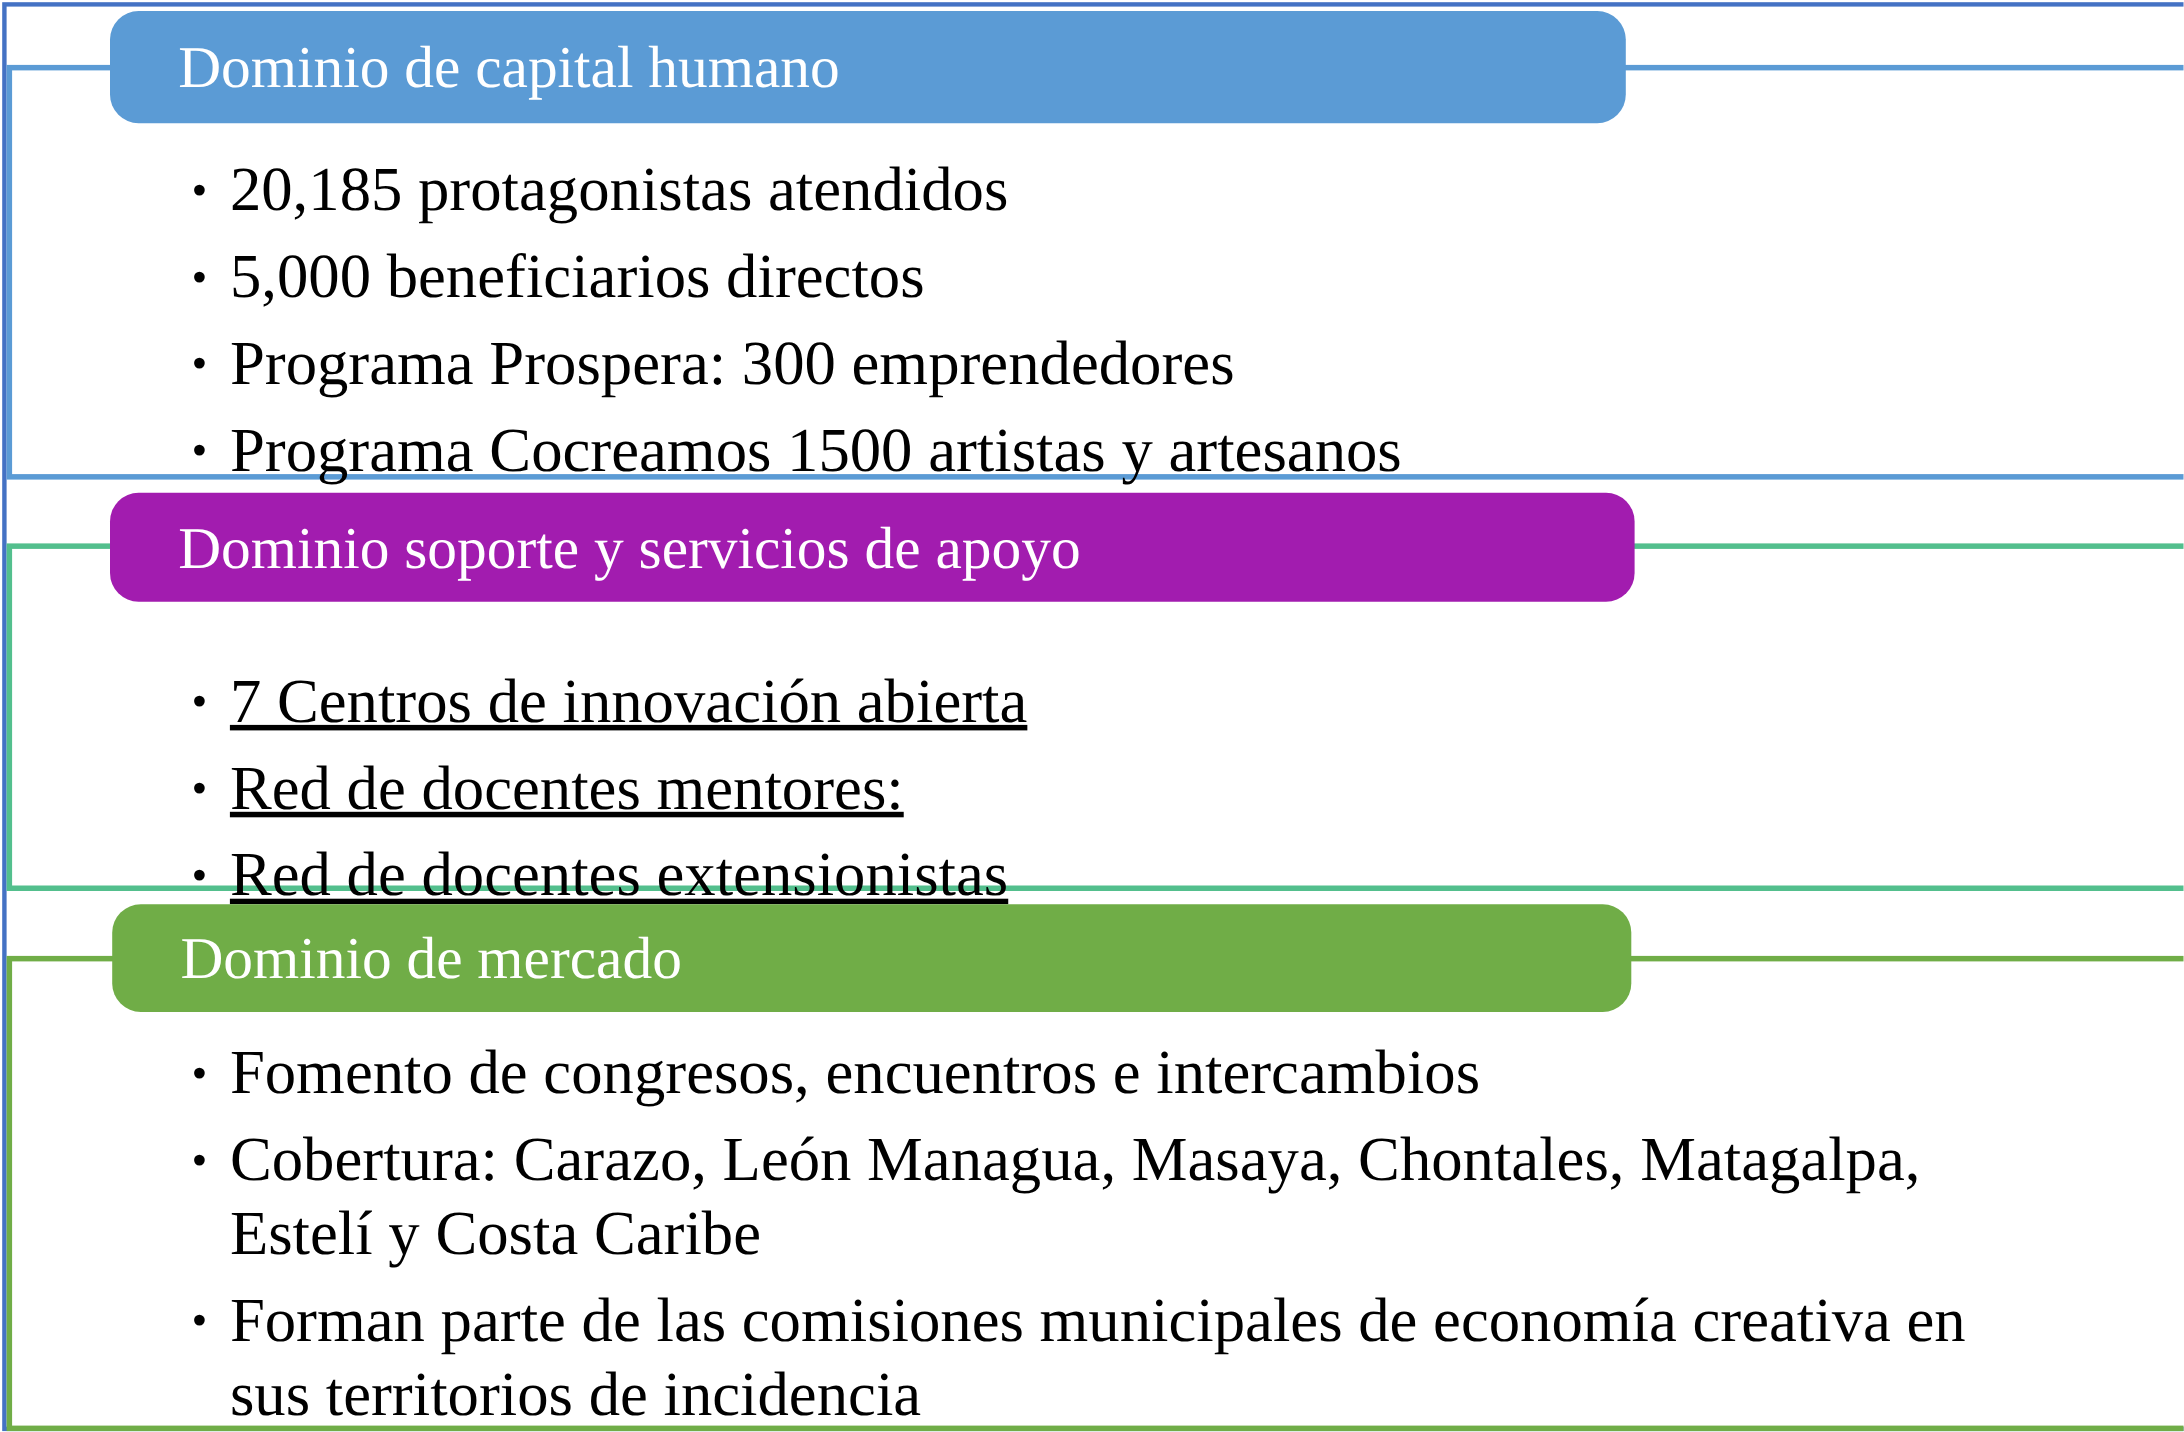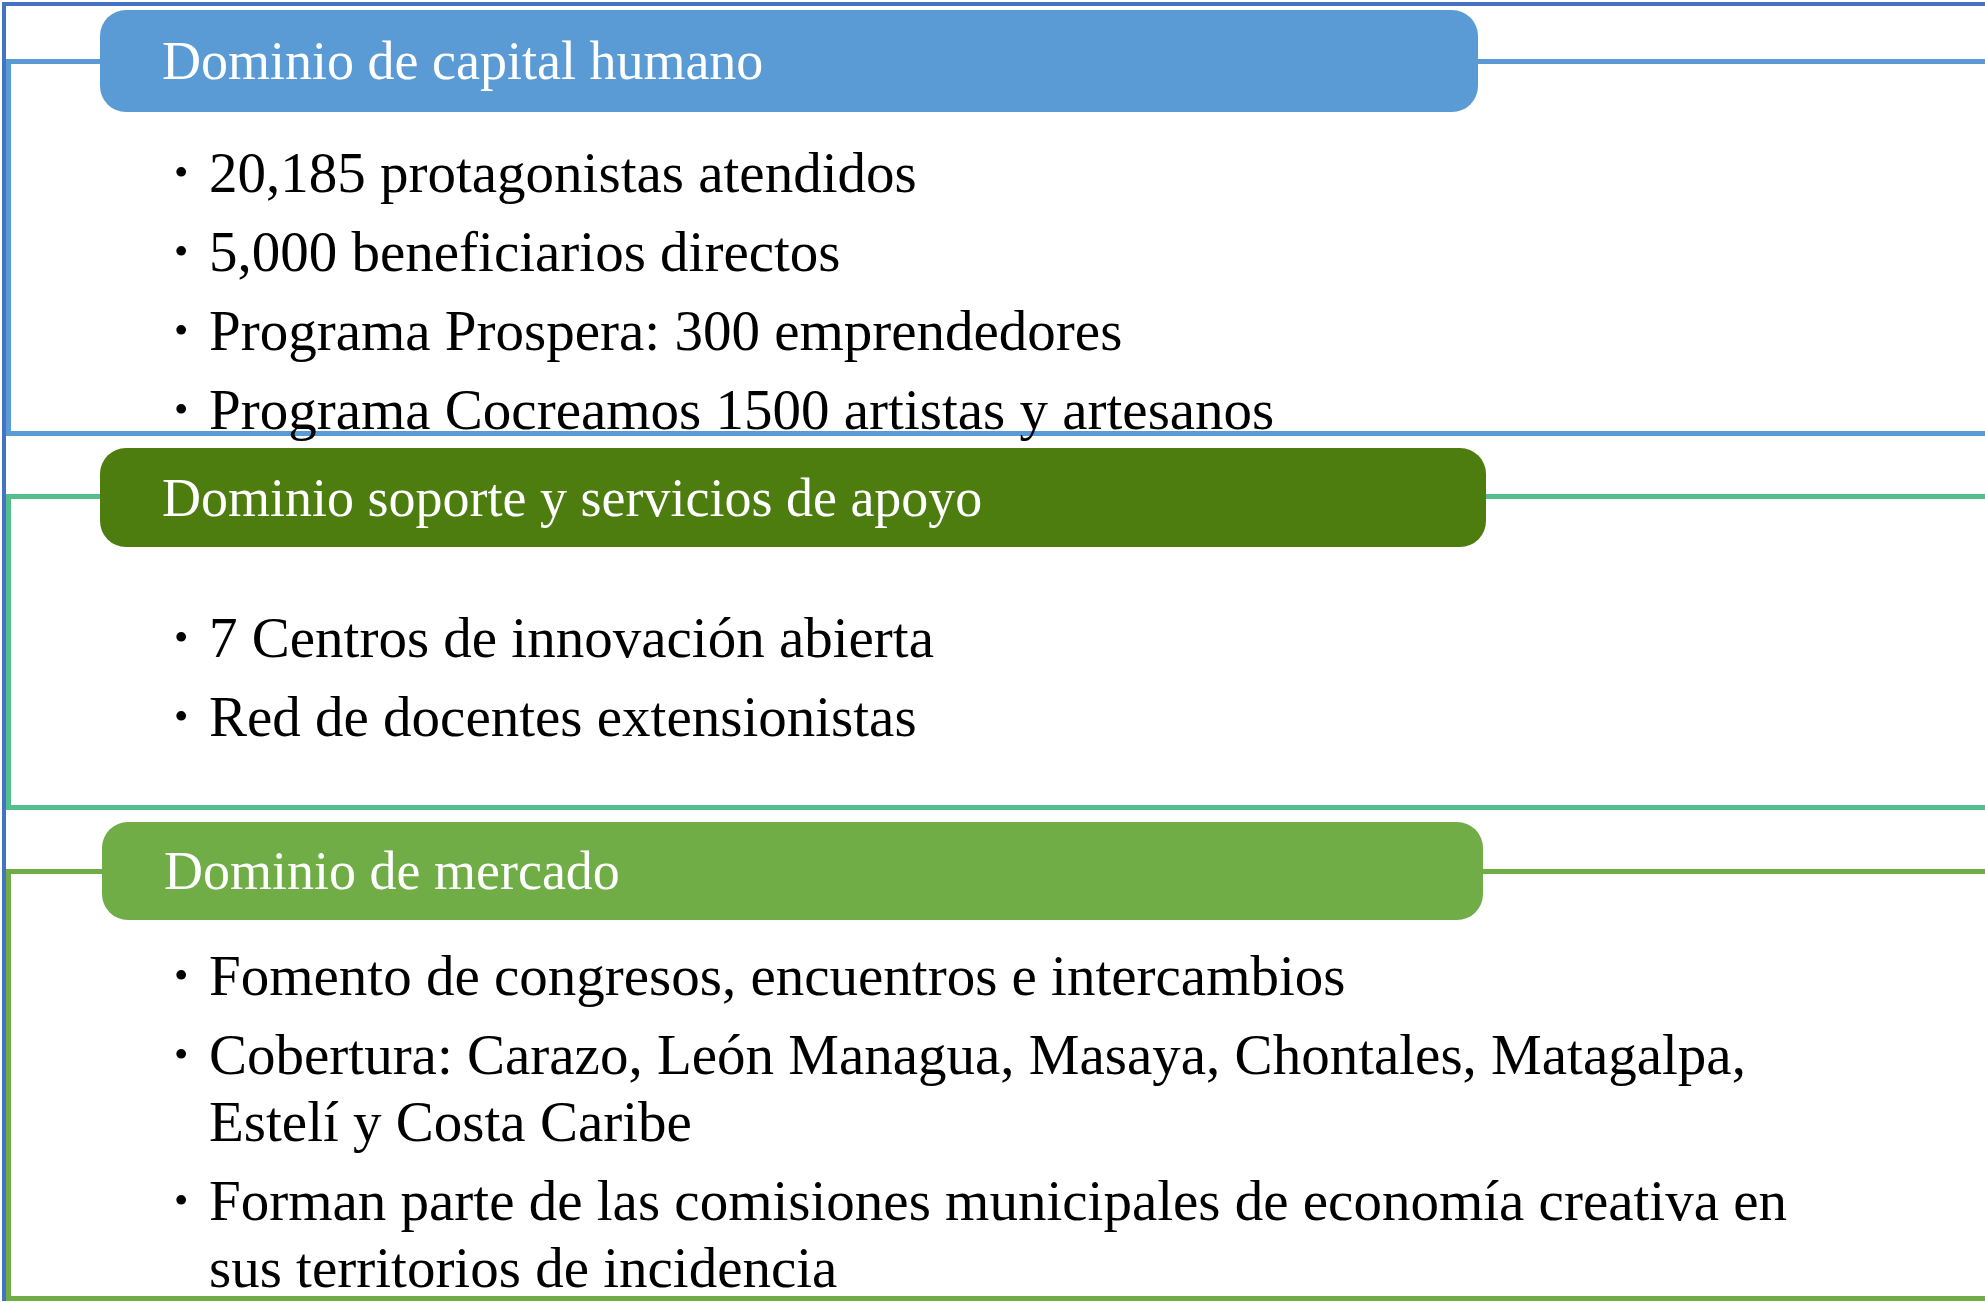--- a/index.html
+++ b/index.html
@@ -58,21 +58,21 @@
     width: 1662px;
     margin: 0;
     padding: 0;
     list-style: none;
     font-size: 57px;
     line-height: 67px;
     color: #000000;
     z-index: 2;
   }
   .list-1 { top: 127px; }
-  .list-2 { top: 592px; }
+  .list-2 { top: 592px; text-decoration: underline; }
   .list-3 { top: 930px; }
   ul.bullets li {
     position: relative;
     padding-left: 37px;
     margin: 12px;
   }
   ul.bullets.spaced li { margin-bottom: 7px; }
   ul.bullets li::before {
     content: "\2022";
     position: absolute;
@@ -94,25 +94,26 @@
     <span>Dominio de capital humano</span>
   </div>
   <ul class="bullets list-1">
     <li>20,185 protagonistas atendidos</li>
     <li>5,000 beneficiarios directos</li>
     <li>Programa Prospera: 300 emprendedores</li>
     <li>Programa Cocreamos 1500 artistas y artesanos</li>
   </ul>
 
   <div class="section-box box-2" style="border-color: rgb(83, 191, 141);"></div>
-  <div class="header-tab tab-2" style="background-color: #4d7c0f;">
+  <div class="header-tab tab-2" style="background-color: #a21caf;">
     <span>Dominio soporte y servicios de apoyo</span>
   </div>
   <ul class="bullets list-2">
     <li>7 Centros de innovación abierta</li>
+    <li>Red de docentes mentores:</li>
     <li>Red de docentes extensionistas</li>
   </ul>
 
   <div class="section-box box-3" style="border-color: rgb(112, 173, 71);"></div>
   <div class="header-tab tab-3" style="background-color: rgb(112, 173, 71);">
     <span>Dominio de mercado</span>
   </div>
   <ul class="bullets list-3 spaced">
     <li>Fomento de congresos, encuentros e intercambios</li>
     <li>Cobertura: Carazo, León Managua, Masaya, Chontales, Matagalpa, Estelí y Costa Caribe</li>

